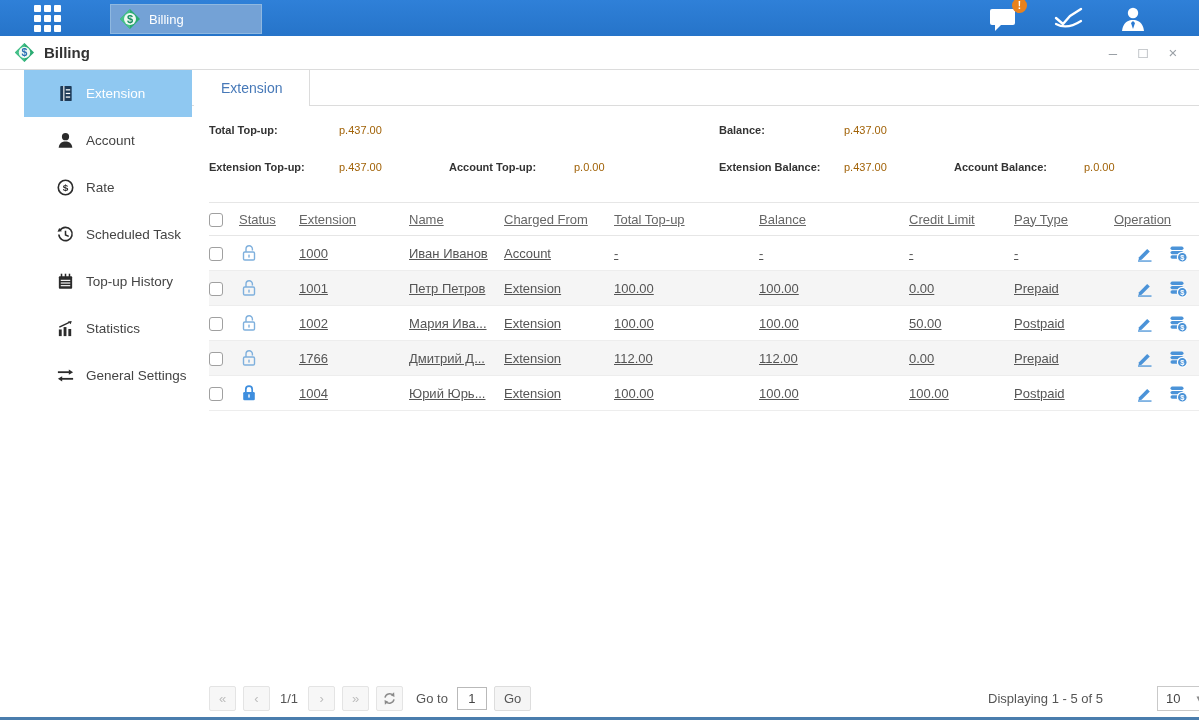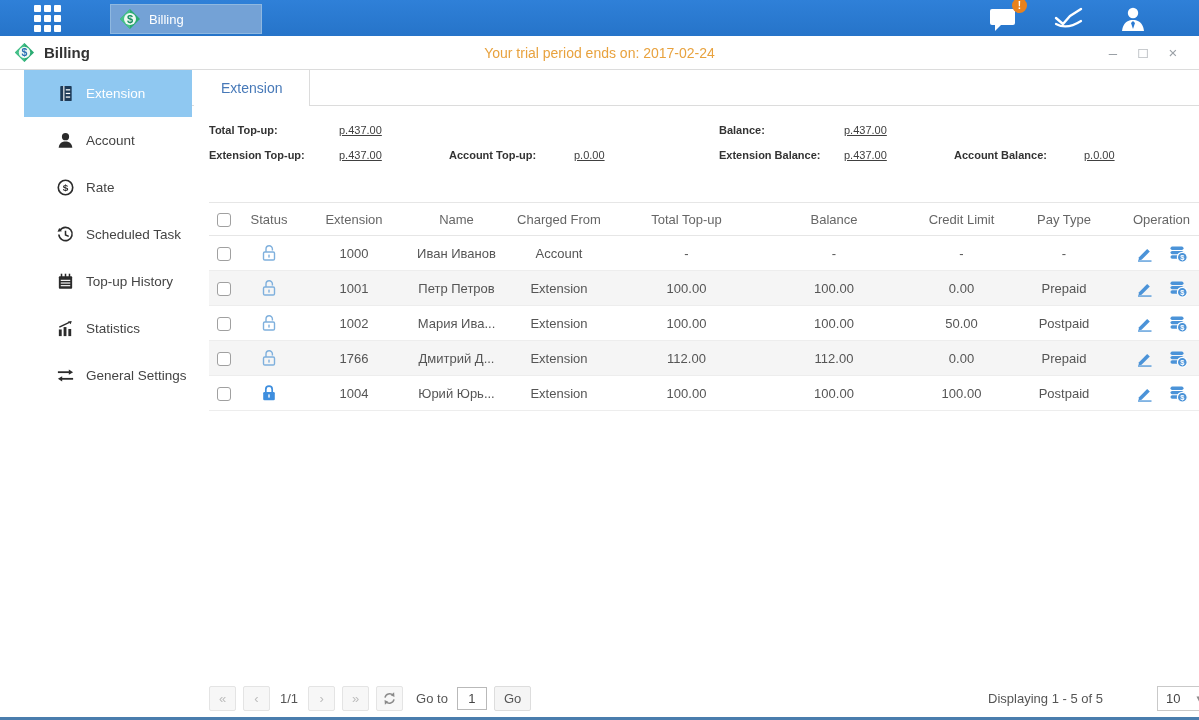--- a/index.html
+++ b/index.html
@@ -33,34 +33,34 @@
   .main { flex:1; position:relative; background:#fff; }
 
   
   .tabstrip { position:relative; height:36px; }
   .tabstrip .underline { position:absolute; left:0; right:0; bottom:0; height:1px; background:#dcdcdc; }
   .tab-active { position:absolute; left:2px; top:0; height:36px; background:#fff; border-right:1px solid #dcdcdc; z-index:1; line-height:36px; padding:0 27px; color:#4779b8; font-size:14px; cursor:pointer; }
 
   
   .summary { margin:14px 0 0 17px; position:relative; height:62px; font-size:11px; }
   .summary span { position:absolute; white-space:nowrap; }
-  .srow1 { top:4px; } .srow2 { top:29px; }
+  .srow1 { top:4px; } .srow2 { top:41px; }
   .slabel { font-weight:bold; color:#333; }
-  .sval { color:#404040;text-decoration:underline; }
+  .sval { color:#a16207; }
 
   
   .toolbar { margin:16px 0 0 17px; display:flex; gap:9px; }
   .btn-blue { background:#3e92d8; color:#fff; border:none; border-radius:3px; font-size:13px; font-family:inherit; height:30px; padding:0 14px; cursor:pointer; }
 
   
   .tablewrap { margin:20px 14px 0 17px; }
   .thead { height:34px; display:flex; align-items:center; border-top:1px solid #e6e6e6; border-bottom:1px solid #e6e6e6; color:#666; font-size:13px; }
   .trow { height:35px; display:flex; align-items:center; border-bottom:1px solid #ededed; color:#555; font-size:13px; }
   .trow:nth-child(even) { background:#f5f5f5; }
-  .cell { flex:none; text-align:center; overflow:hidden; white-space:nowrap; }
+  .cell { flex:none; text-align:left; overflow:hidden; white-space:nowrap;text-decoration:underline; }
   .c0{width:30px}.c1{width:60px}.c2{width:110px}.c3{width:95px}.c4{width:110px}.c5{width:145px}
   .c6{width:150px}.c7{width:105px}.c8{width:100px}.c9{width:95px}
   .checkbox { display:inline-block; width:14px; height:14px; border:1px solid #a0a0a0; border-radius:3px; background:#fff; vertical-align:middle; cursor:pointer; }
   .opcell { display:flex; justify-content:center; align-items:center; gap:15px; }
   .opicon { cursor:pointer; display:flex; }
   .lockicon { cursor:pointer; display:inline-flex; vertical-align:middle; }
 
   
   .footer { position:absolute; left:17px; right:14px; bottom:6px; display:flex; align-items:center; font-size:13px; color:#555; }
   .pgbtn { width:27px; height:25px; background:#f7f7f7; border:1px solid #e4e4e4; border-radius:2px; color:#bdbdbd; font-size:13px; margin-right:7px; cursor:pointer; display:inline-flex; align-items:center; justify-content:center; font-family:inherit; }
@@ -130,21 +130,20 @@
 <div class="titlebar">
   <span class="dia">
     <svg width="21" height="21" viewBox="0 0 22 22">
       <polygon points="11,1 21,11 11,21 1,11" fill="#2aab72"></polygon>
       <polygon points="11,1 11,21 1,11" fill="#45c089"></polygon>
       <circle cx="11" cy="11" r="6" fill="#eef9f3"></circle>
       <text x="11" y="14.8" font-size="11" font-weight="bold" text-anchor="middle" fill="#2b6fb4" font-family="Liberation Sans, sans-serif">$</text>
     </svg>
   </span>
   <span class="apptitle">Billing</span>
-  <span class="trial">Your trial period ends on: 2017-02-24</span>
   <div class="winctrl">
     <span class="wc">–</span>
     <span class="wc">□</span>
     <span class="wc">×</span>
   </div>
 </div>
 
 <div class="bodywrap">
 
   <div class="sidebar">

